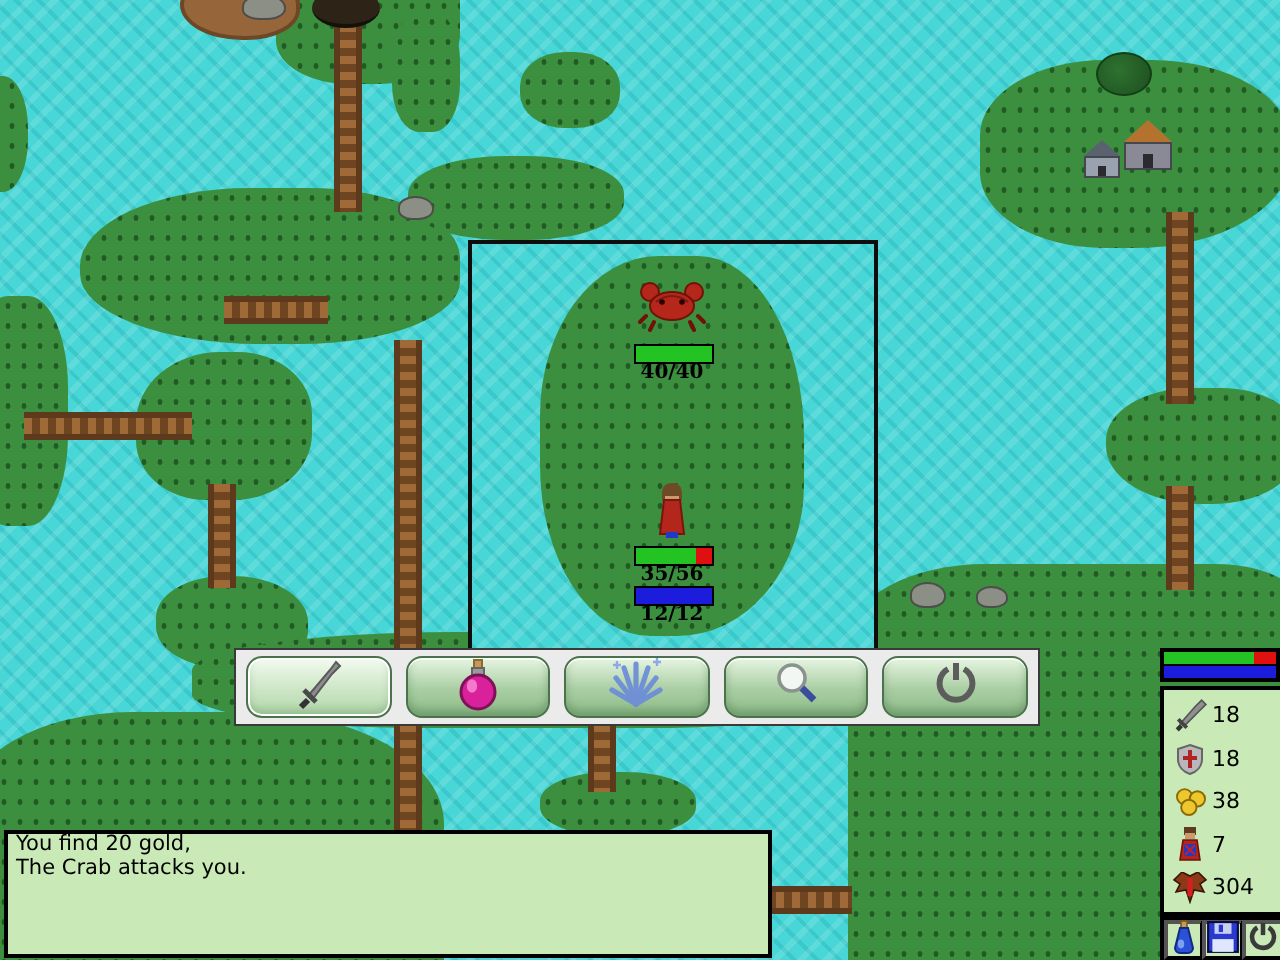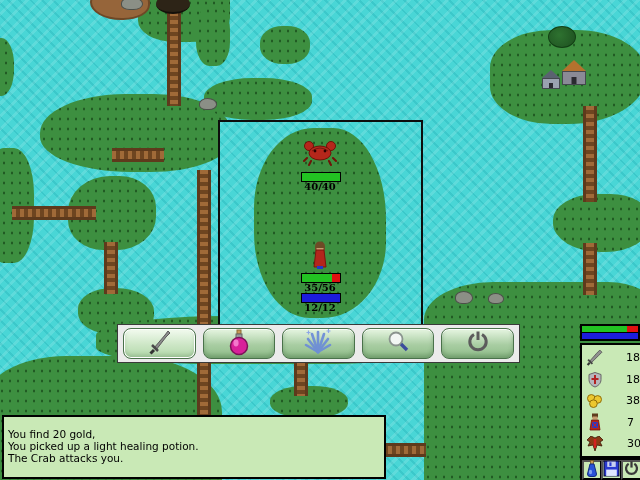--- a/index.html
+++ b/index.html
@@ -36,21 +36,21 @@
   .rock{position:absolute;z-index:4;background:#8b8f86;border:1px solid #4c4f49;border-radius:55% 60% 50% 45%;}
   .dirt{position:absolute;z-index:2;background:#96653a;border:2px solid #6e4826;border-radius:50% 50% 46% 54%;}
   .cave{position:absolute;z-index:4;background:#2d2417;border-radius:50%;border-bottom:2px solid #14100a;}
   .bush{position:absolute;z-index:4;background:radial-gradient(circle at 40% 40%, #2e7230, #1d4e1f);border:1px solid #123f14;border-radius:50%;}
   .house{position:absolute;z-index:4;}
   .roof{width:0;height:0;margin:0 auto;}
   .wall{border:1px solid #44484e;box-sizing:border-box;position:relative;}
   .door{position:absolute;bottom:0;left:50%;transform:translateX(-50%);background:#2a2a30;}
 
   
-  .bwin{position:absolute;left:218px;top:120px;width:201px;height:202px;z-index:10;border:2px solid #0d0d0d;}
+  .bwin{position:absolute;left:234px;top:120px;width:201px;height:202px;z-index:10;border:2px solid #0d0d0d;}
   .bw-isle{position:absolute;left:34px;top:6px;width:132px;height:190px;
     background-color:#3d8f40;
     background-image:radial-gradient(rgba(10,50,12,0.55) 1px, rgba(0,0,0,0) 1.4px);
     background-size:8px 10px;border-radius:45% 40% 48% 42% / 42% 48% 40% 45%;}
   .sprite{position:absolute;z-index:2;}
   .bar{position:absolute;z-index:2;height:8px;border:1px solid #000;background:#e01010;}
   .bar.mpbg{background:#1c1cdc;}
   .fill-hp{height:100%;background:#22c322;}
   .fill-mp{height:100%;background:#1c1cdc;}
   .blabel{position:absolute;z-index:2;width:60px;text-align:center;
@@ -64,32 +64,32 @@
     background:linear-gradient(180deg,#e7f6e2,#a8cda2 55%,#8fbd89);
     box-shadow:inset 0 1px 0 rgba(255,255,255,.85), inset 0 -3px 4px rgba(55,95,55,.35);
     display:flex;align-items:center;justify-content:center;padding:0;}
   .tbtn.active{
     background:linear-gradient(180deg,#f3fbf0,#cce6c5 55%,#b2d8aa);
     box-shadow:inset 0 0 0 1px #ffffff, inset 0 -3px 4px rgba(55,95,55,.25);}
 
   
   .log{position:absolute;left:2px;top:415px;width:384px;height:64px;z-index:30;
     background:#c9e9b6;border:2px solid #000;box-sizing:border-box;
-    padding:12px 4px;color:#000;font-size:10.5px;line-height:11.8px;}
+    padding:0 4px;color:#000;font-size:10.5px;line-height:11.8px;}
 
   
   .pbars{position:absolute;left:580px;top:324px;width:60px;height:17px;z-index:25;
     background:#000;border:1px solid #000;box-sizing:border-box;padding:1px;}
   .bar2{height:6px;margin-bottom:1px;}
   .bar2.hp{background:#e01010;}
   .bar2.mp{background:#1c1cdc;}
   .panel{position:absolute;left:580px;top:343px;width:60px;height:115px;z-index:25;
     background:#c9e9b6;border:2px solid #000;border-right:none;box-sizing:border-box;
     padding:2px 0 0 4px;}
-  .srow{display:flex;align-items:center;height:21.5px;gap:23px;}
+  .srow{display:flex;align-items:center;height:21.5px;gap:2px;}
   .sicon{width:18px;display:flex;justify-content:center;}
   .sval{font-size:11px;color:#000;}
   .pbuttons{position:absolute;left:580px;top:458px;width:60px;height:22px;z-index:25;
     display:flex;background:#c9e9b6;border:2px solid #000;border-right:none;border-bottom:none;box-sizing:border-box;}
   .pbtn{flex:1;border-right:1px solid #000;display:flex;align-items:center;justify-content:center;
     background:#c9e9b6;cursor:pointer;padding:0;}
   .pbtn:last-child{border-right:none;}
 </style>
 </head>
 <body>
@@ -233,21 +233,20 @@
         <svg width="26" height="26" viewBox="0 0 26 26">
           <path d="M9 5.5 A 8.2 8.2 0 1 0 17 5.5" fill="none" stroke="#5c5c5c" stroke-width="3"></path>
           <line x1="13" y1="2.5" x2="13" y2="11" stroke="#5c5c5c" stroke-width="3"></line>
         </svg>
       </span>
     </button>
   </div>
 
   <div class="log">
     <div>You find 20 gold,</div>
-    <div>You picked up a light healing potion.</div>
     <div>The Crab attacks you.</div>
   </div>
 
   <div class="pbars">
     <div class="bar2 hp">
       <div class="fill-hp" style="width: 80%;"></div>
     </div>
     <div class="bar2 mp">
       <div class="fill-mp" style="width: 100%;"></div>
     </div>

